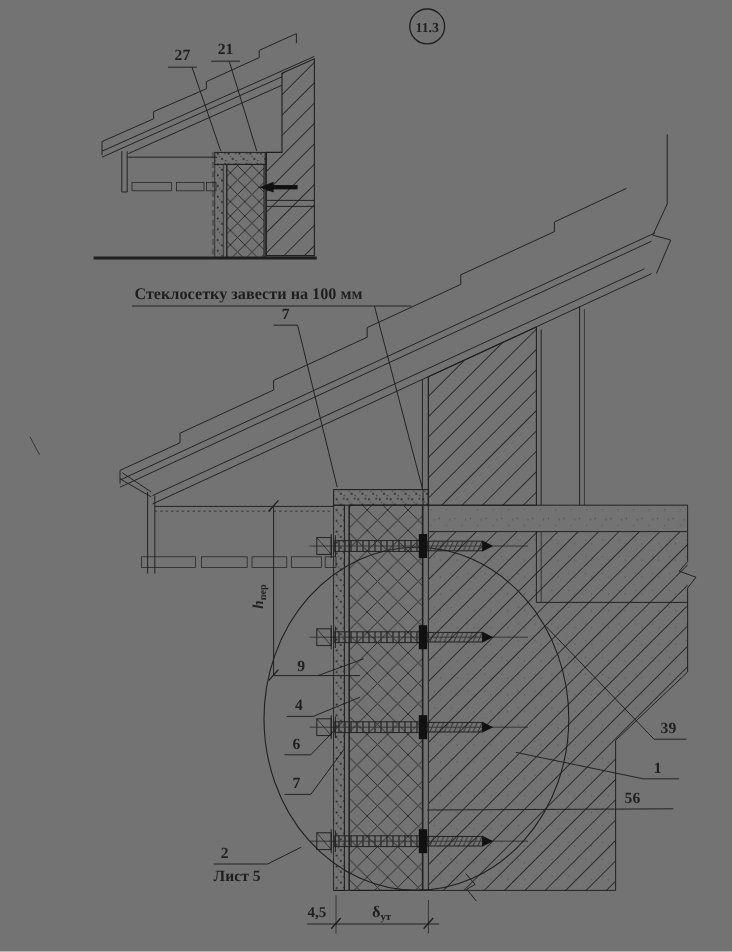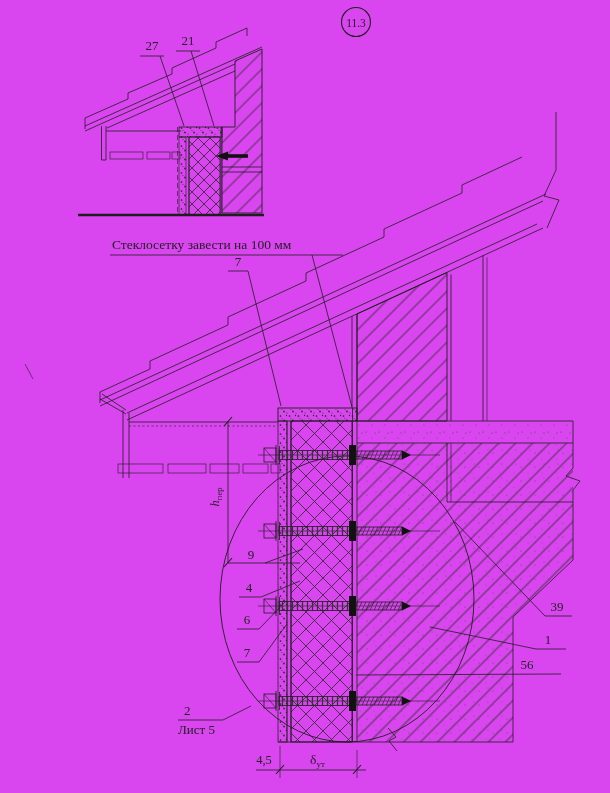--- a/index.html
+++ b/index.html
@@ -1,17 +1,17 @@
 <!DOCTYPE html>
 <html><head>
 <meta charset="utf-8">
 <style>
   html,body{margin:0;padding:0;background:#e8e8e6;}
-  .sheet{width:610px;height:793px;background:#d946ef;position:relative;margin:0;overflow:hidden;
-         font-family:"Liberation Serif","DejaVu Serif",serif;}
+  .sheet{width:610px;height:793px;background:#737373;position:relative;margin:0;overflow:hidden;
+         font-family:"Liberation Serif","DejaVu Serif",serif;font-weight:bold;}
   svg{display:block}
   svg text{fill:#1f1f1f;font-family:"Liberation Serif","DejaVu Serif",serif;}
   .ln{stroke:#1f1f1f;fill:none;stroke-width:0.8;}
   .thin{stroke-width:0.6;}
   .med{stroke-width:1.1;}
   .heavy{stroke-width:2.6;}
 </style>
 </head>
 <body>
 

